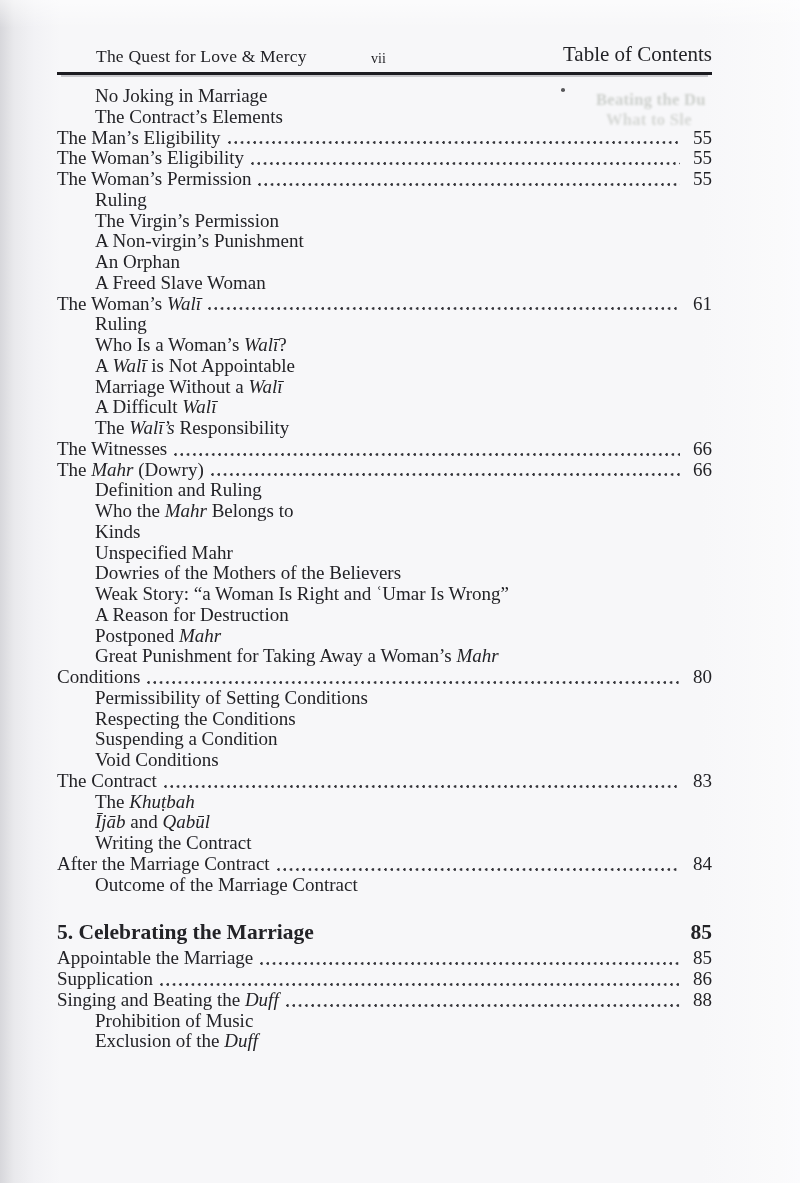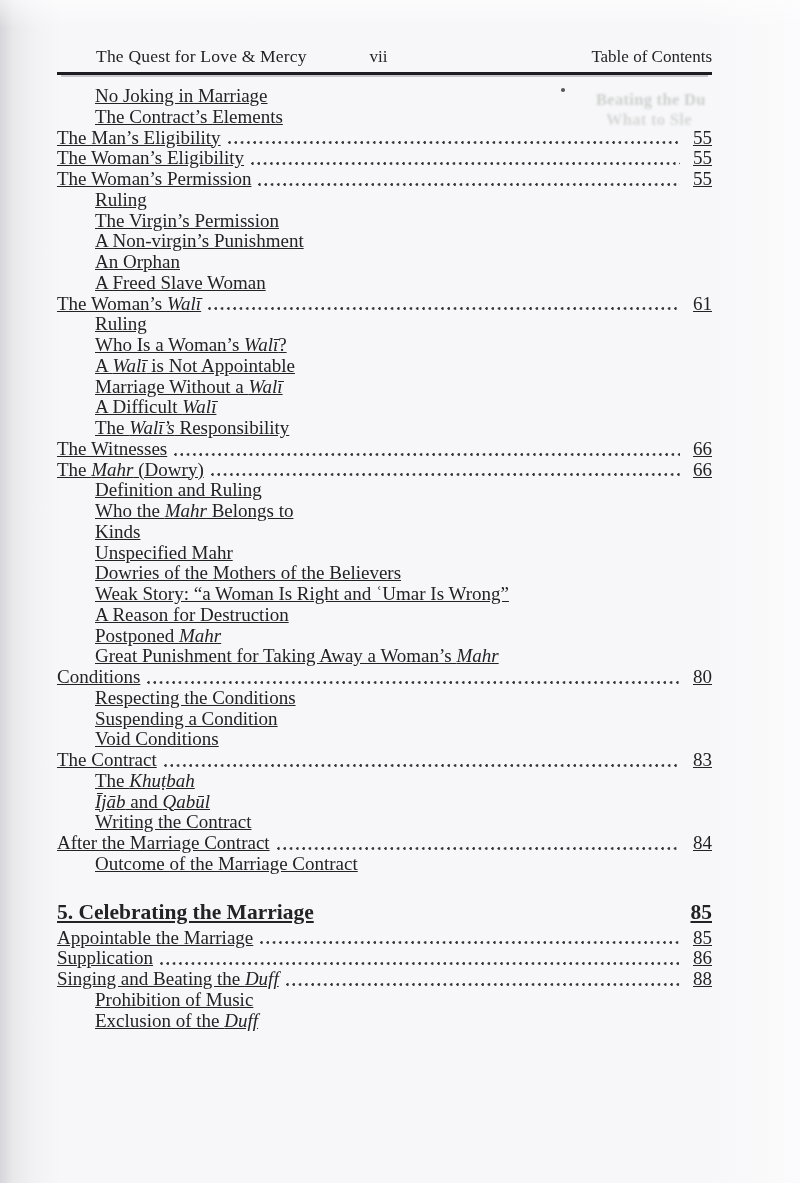--- a/index.html
+++ b/index.html
@@ -18,27 +18,27 @@
     background:linear-gradient(180deg,rgba(255,255,255,.55),rgba(255,255,255,0));
     pointer-events:none;
   }
   .hdr{
     position:absolute;left:57px;right:88px;top:46px;height:26px;
     border-bottom:3px solid #1d1d22;
     box-shadow:0 6px 0 -4px rgba(40,40,48,.22);
     color:#232327;
   }
   .hl{position:absolute;left:0;bottom:5px;font-size:17.5px;letter-spacing:.2px;margin-left:39px;}
-  .hc{position:absolute;left:0;right:12px;bottom:5px;text-align:center;font-size:17px;}
-  .hr{position:absolute;right:0;bottom:5px;font-size:17px;}
+  .hc{position:absolute;left:0;right:12px;bottom:5px;text-align:center;font-size:14px;}
+  .hr{position:absolute;right:0;bottom:5px;font-size:21px;}
   .toc{
     position:absolute;left:57px;right:88px;top:86px;
     color:#232327;font-size:19px;
   }
-  .row{display:flex;align-items:flex-end;line-height:20.75px;white-space:nowrap;text-decoration:underline;}
+  .row{display:flex;align-items:flex-end;line-height:20.75px;white-space:nowrap;}
   .row.sub{padding-left:38px;}
   .row.chapter{font-weight:bold;font-size:21.5px;line-height:27px;margin-top:24px;margin-bottom:2px;gap:7px;}
   .title i{font-style:italic;}
   .leader{flex:1 1 auto;position:relative;min-width:8px;margin:0 4px 0 5px;align-self:stretch;}
   .leader.dotted::after{
     content:"";position:absolute;left:2px;right:0;bottom:4px;height:3px;
     background-image:radial-gradient(circle at 1.5px 1.5px,#36363b 1.15px,rgba(0,0,0,0) 1.5px);
     background-size:6.3px 3px;background-repeat:repeat-x;
   }
   .pagenum{flex:0 0 auto;min-width:28px;text-align:right;}
@@ -156,20 +156,23 @@
       </div>
       <div class="row sub">
         <span class="title"><span>Great Punishment for Taking Away a Woman’s </span><i>Mahr</i></span>
       </div>
       <div class="row top">
         <span class="title"><span>Conditions</span></span>
         <span class="leader dotted"></span>
         <span class="pagenum">80</span>
       </div>
       <div class="row sub">
+        <span class="title"><span>Permissibility of Setting Conditions</span></span>
+      </div>
+      <div class="row sub">
         <span class="title"><span>Respecting the Conditions</span></span>
       </div>
       <div class="row sub">
         <span class="title"><span>Suspending a Condition</span></span>
       </div>
       <div class="row sub">
         <span class="title"><span>Void Conditions</span></span>
       </div>
       <div class="row top">
         <span class="title"><span>The Contract</span></span>

